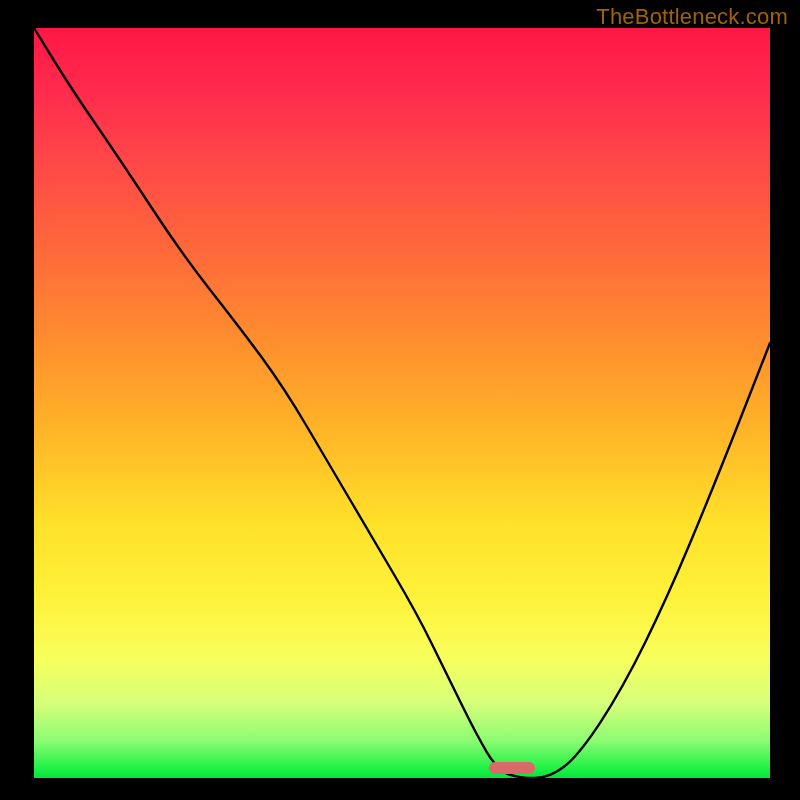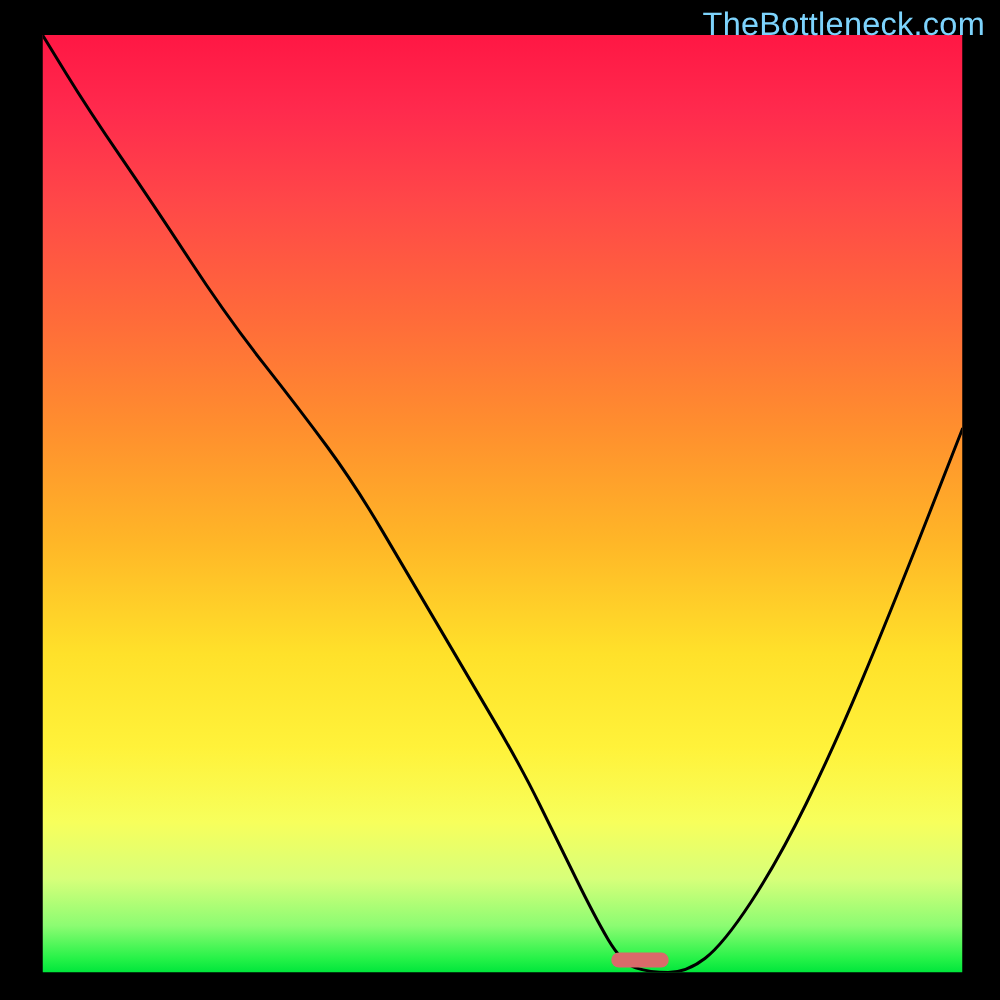--- a/index.html
+++ b/index.html
@@ -13,22 +13,22 @@
   .frame {
     position: relative;
     width: 800px;
     height: 800px;
     background: #000000;
   }
   .watermark {
     position: absolute;
     top: 4px;
     right: 12px;
-    color: #7dd3fc;
-    font-size: 26px;
+    color: #a16207;
+    font-size: 22px;
     font-weight: 500;
     letter-spacing: 0.2px;
     z-index: 10;
   }
   .plot {
     position: absolute;
     left: 34px;
     top: 28px;
     width: 736px;
     height: 750px;

